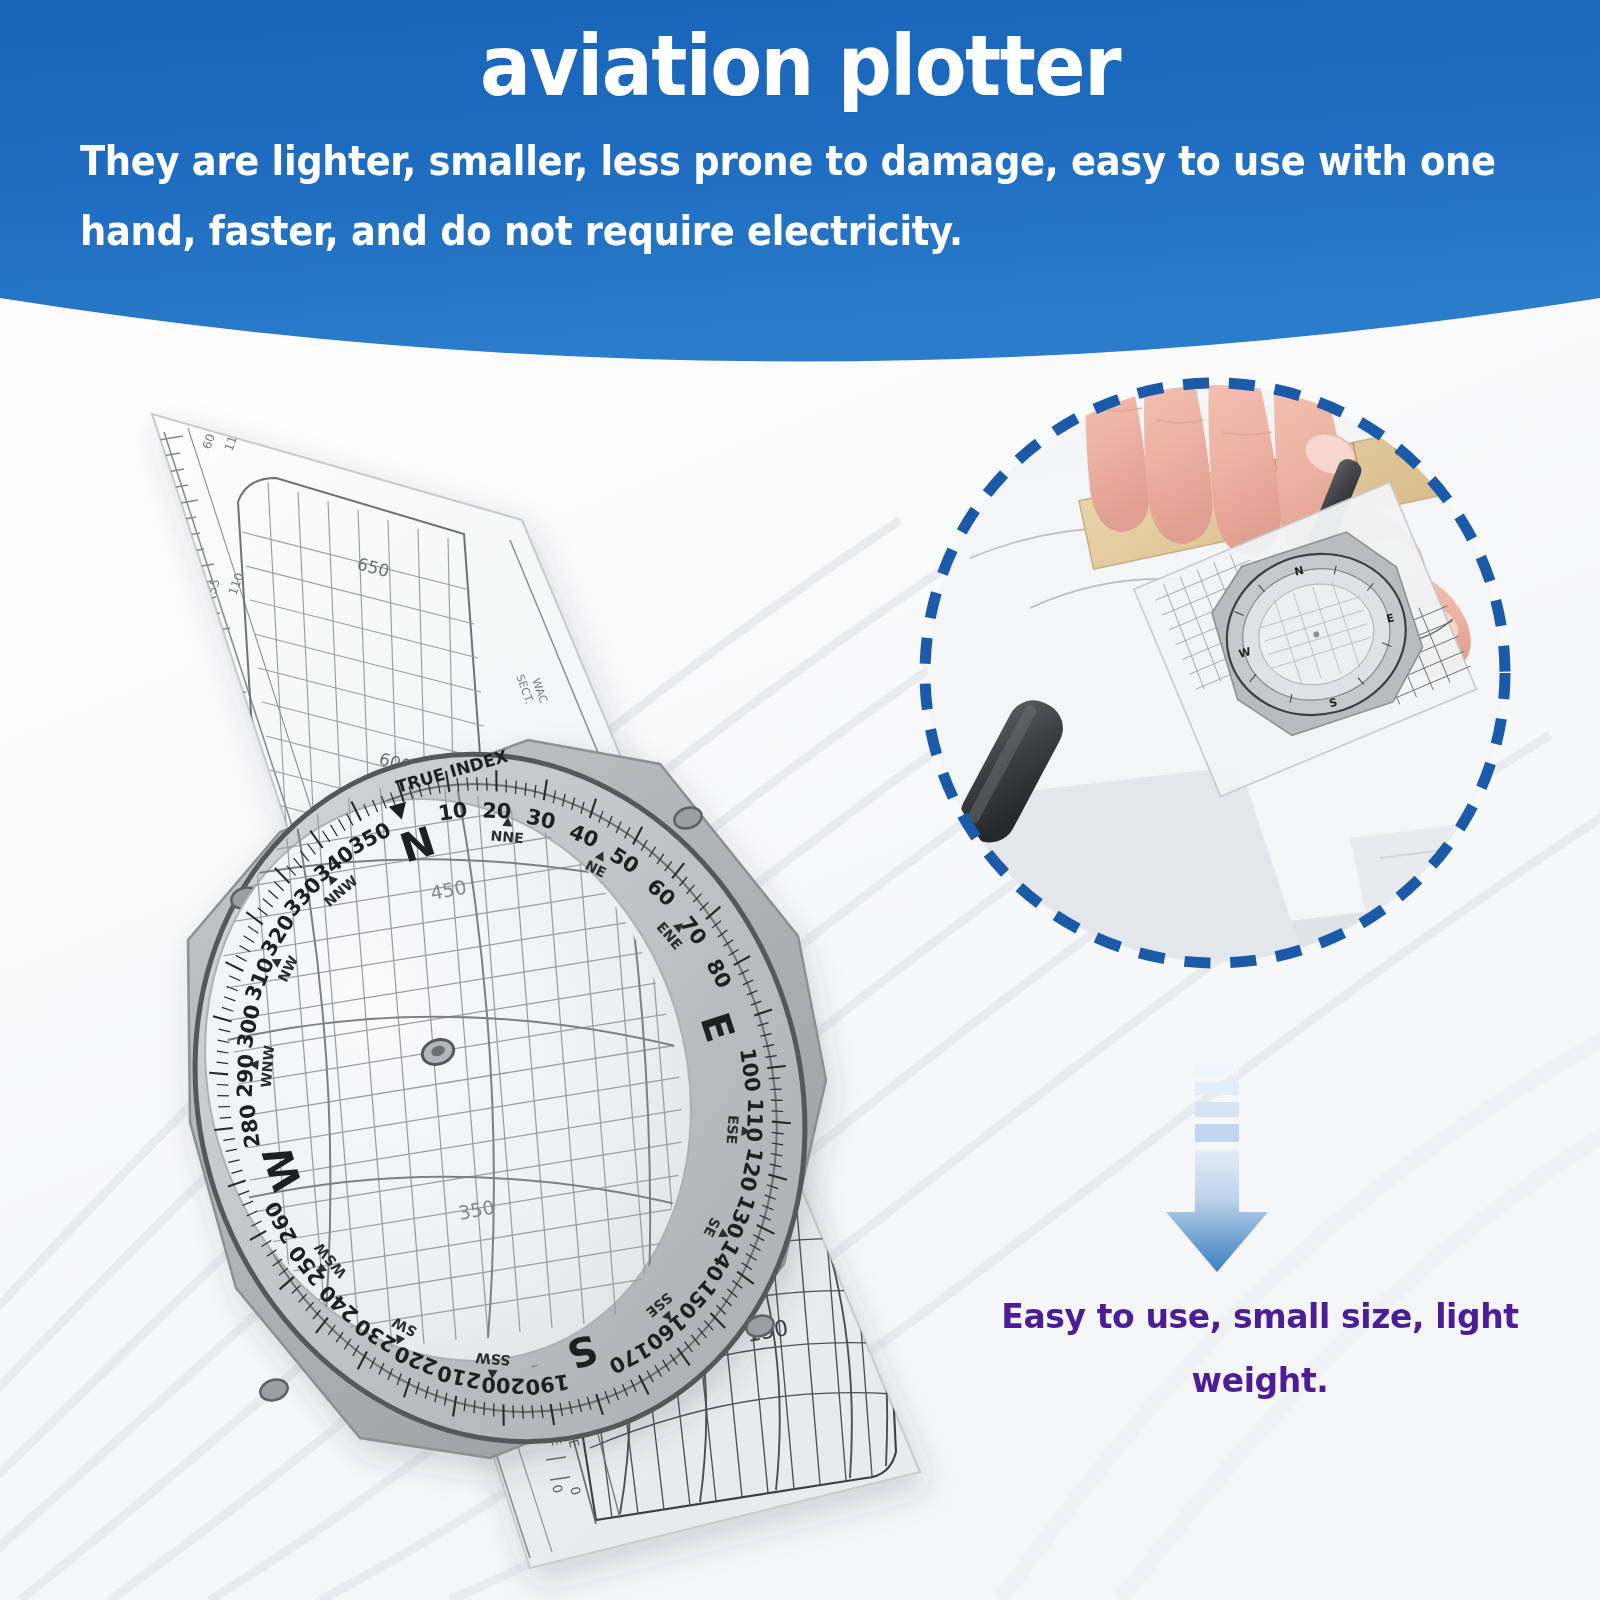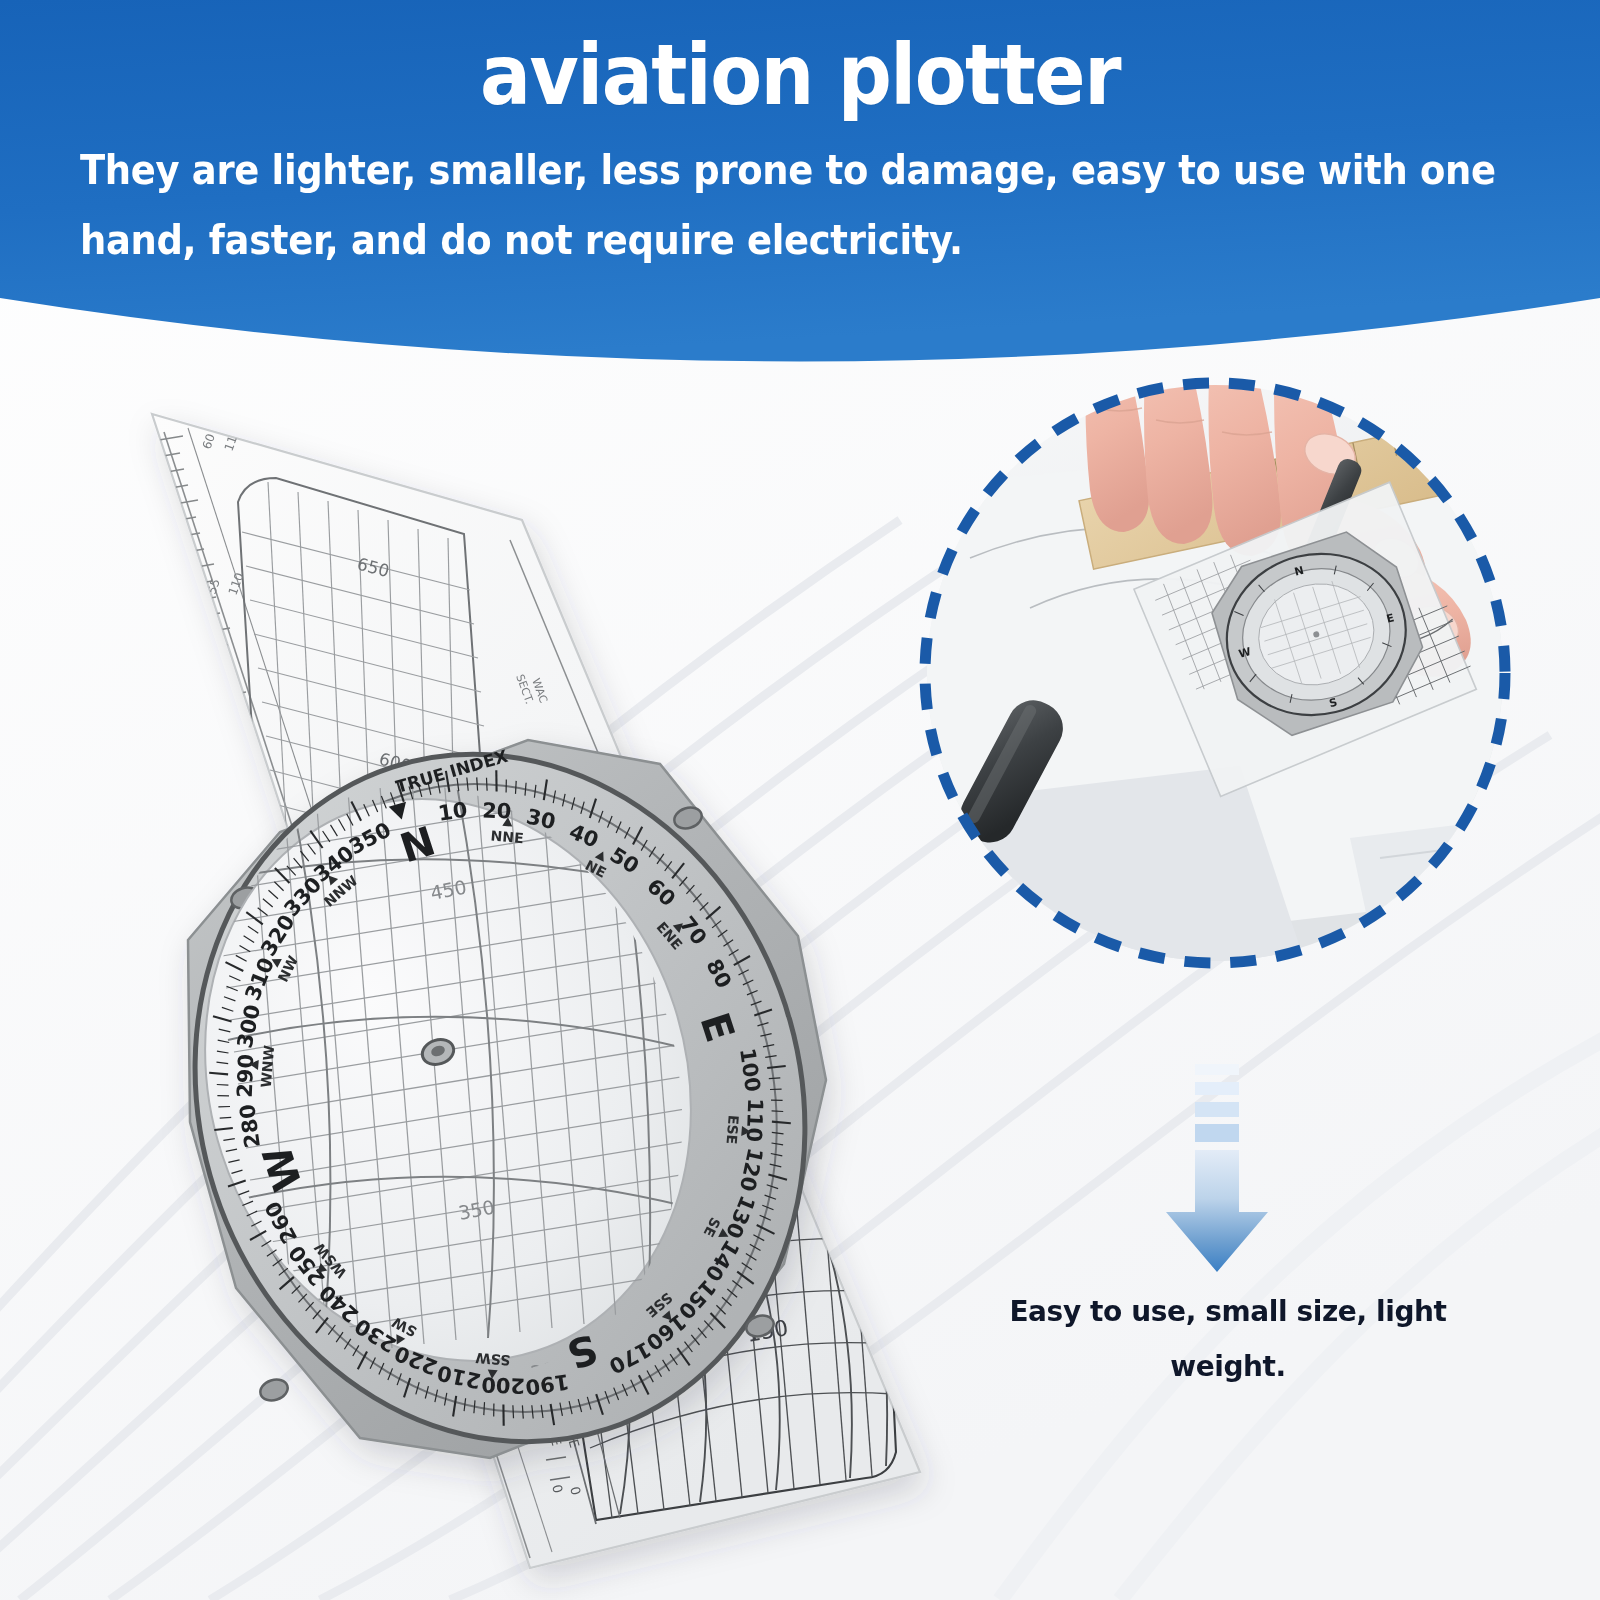--- a/index.html
+++ b/index.html
@@ -15,21 +15,21 @@
   #bg-swoosh{ position:absolute; inset:0; z-index:0; }
 
   
   #header-banner{
     position:absolute; left:0; top:0; width:1600px; height:400px; z-index:5;
   }
   #header-banner svg{ position:absolute; inset:0; }
   .banner-text-wrap{
     position:absolute; left:0; top:0; width:1600px; height:330px;
     display:flex; flex-direction:column; align-items:center;
-    padding-top:33px;
+    padding-top:24px;
   }
   #page-title{
     color:#ffffff;
     font-size:84px;
     font-weight:700;
     letter-spacing:-1.5px;
     line-height:1.02;
     font-family:"DejaVu Sans Condensed","Liberation Sans", sans-serif;
     text-shadow:0 1px 1px rgba(0,0,0,.07);
   }
@@ -57,24 +57,24 @@
   #lifestyle-inset svg{ width:100%; height:100%; }
 
   
   #feature-arrow{
     position:absolute; left:1152px; top:1060px; width:130px; height:215px; z-index:4;
   }
   #feature-arrow svg{ width:100%; height:100%; }
 
   
   #feature-caption{
-    position:absolute; left:968px; top:1285px; width:520px; z-index:4;
+    position:absolute; left:1000px; top:1285px; width:520px; z-index:4;
     text-align:center;
-    color:#0f172a;
-    font-size:28px;
+    color:#4c1d95;
+    font-size:33px;
     font-weight:700;
     line-height:1.95;
     font-family:"DejaVu Sans","Liberation Sans", sans-serif;
     letter-spacing:-0.4px;
   }
 </style>
 </head>
 <body>
 
 <div id="bg-swoosh">

